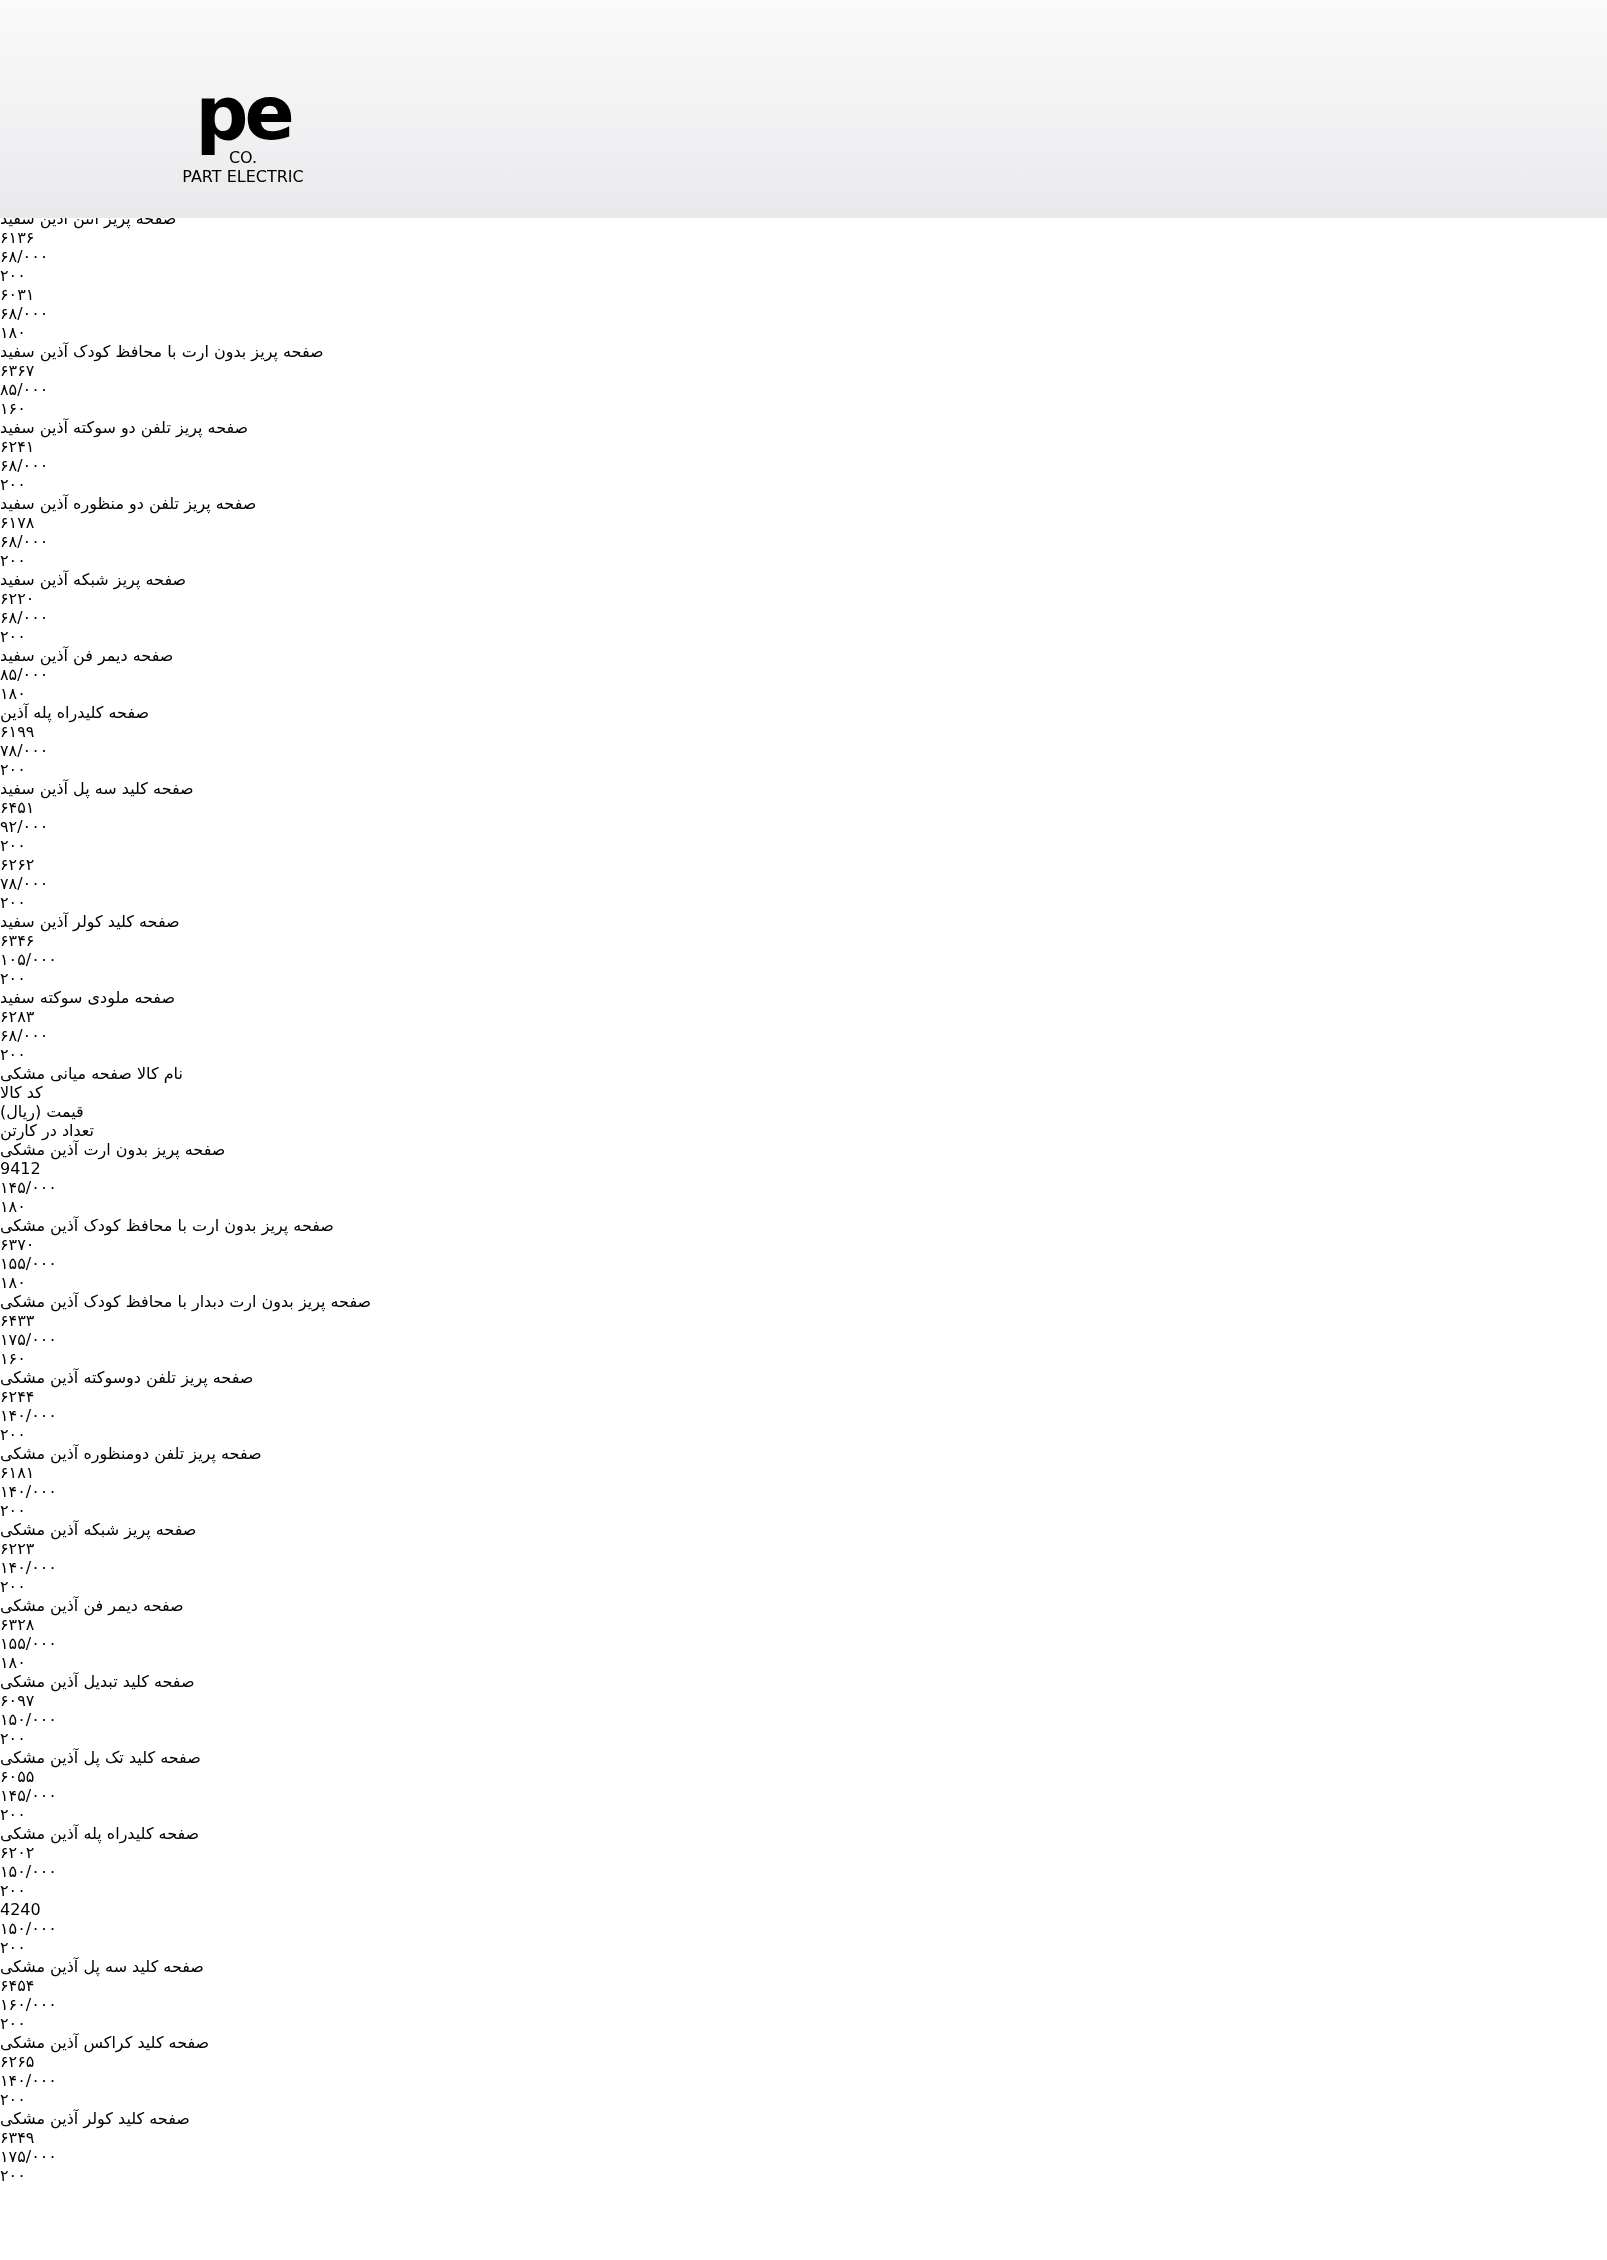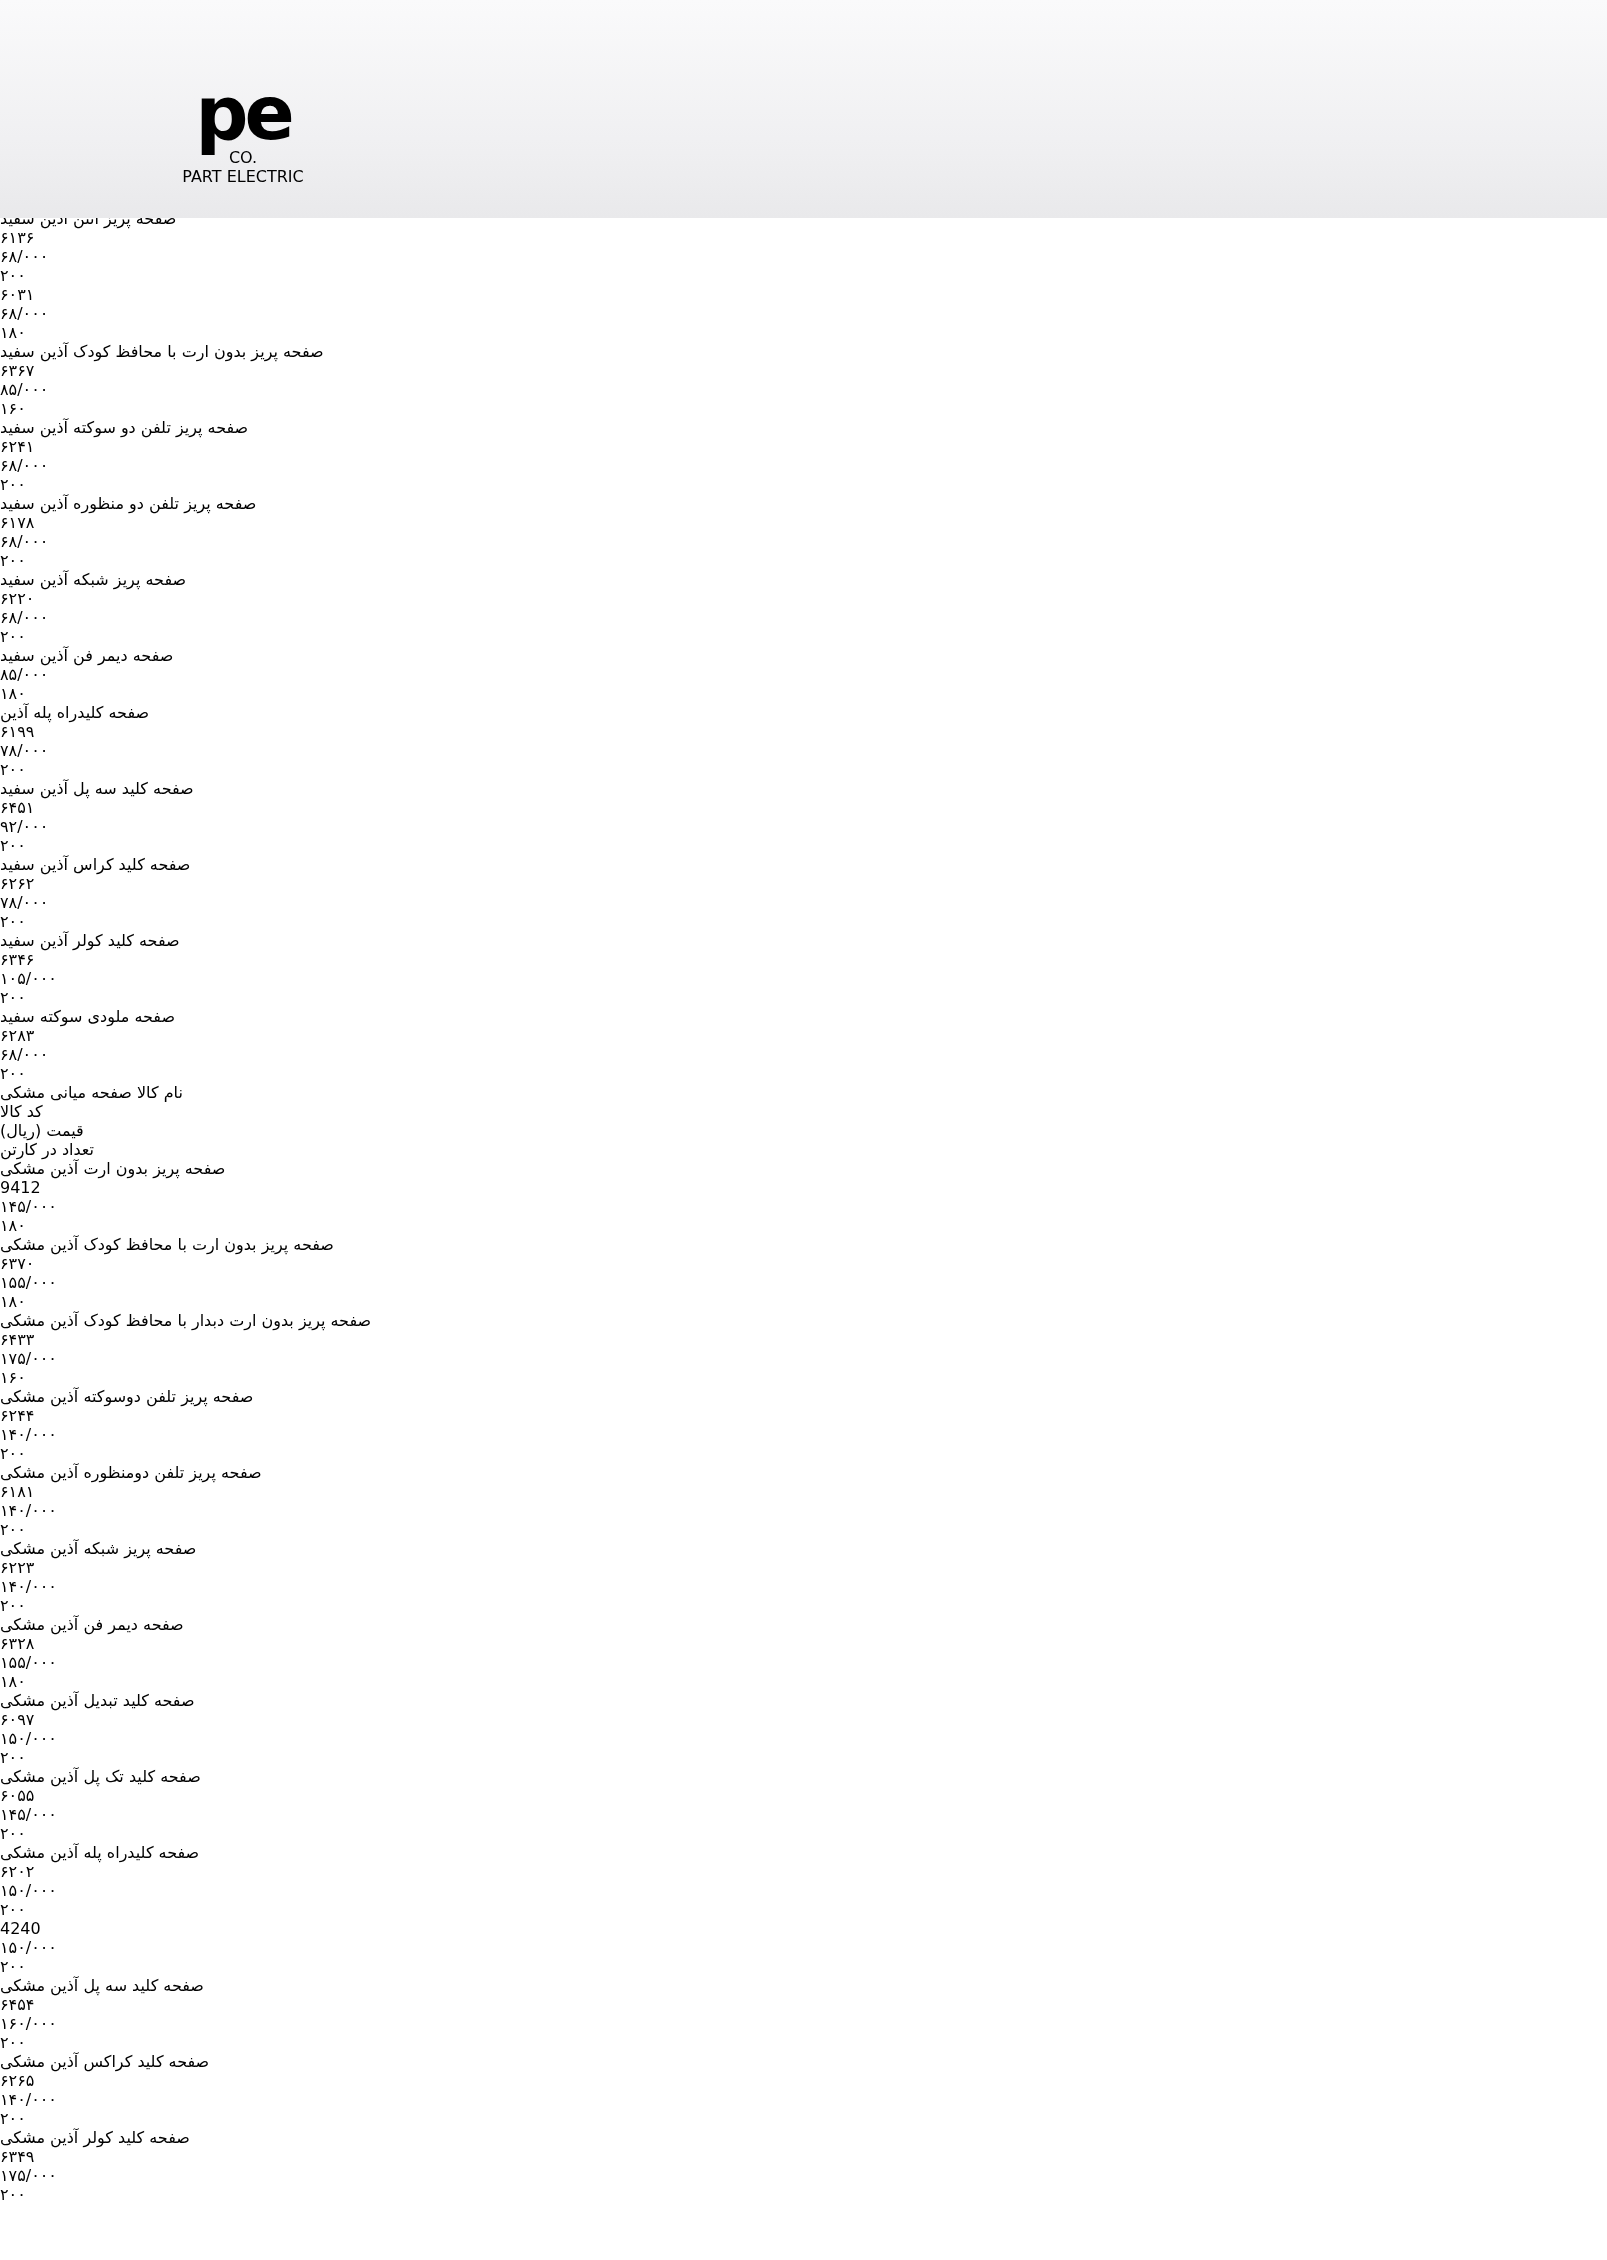--- a/index.html
+++ b/index.html
@@ -201,21 +201,20 @@
         <div class="cell-price">۷۸/۰۰۰</div>
         <div class="cell-qty">۲۰۰</div>
       </div>
         <div class="t-row">
         <div class="cell-name">صفحه کلید سه پل آذین سفید</div>
         <div class="cell-code">۶۴۵۱</div>
         <div class="cell-price">۹۲/۰۰۰</div>
         <div class="cell-qty">۲۰۰</div>
       </div>
         <div class="t-row">
-        <div class="cell-name">صفحه کلید کراس آذین سفید</div>
         <div class="cell-code">۶۲۶۲</div>
         <div class="cell-price">۷۸/۰۰۰</div>
         <div class="cell-qty">۲۰۰</div>
       </div>
         <div class="t-row">
         <div class="cell-name">صفحه کلید کولر آذین سفید</div>
         <div class="cell-code">۶۳۴۶</div>
         <div class="cell-price">۱۰۵/۰۰۰</div>
         <div class="cell-qty">۲۰۰</div>
       </div>

